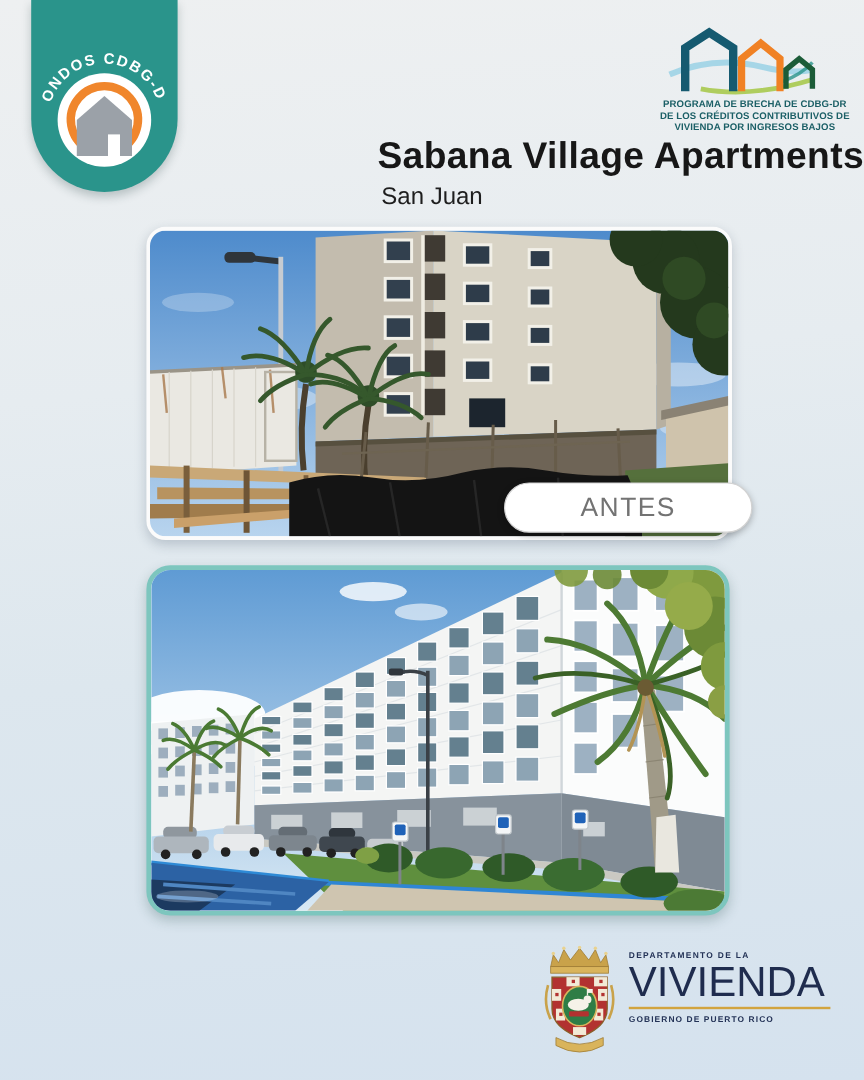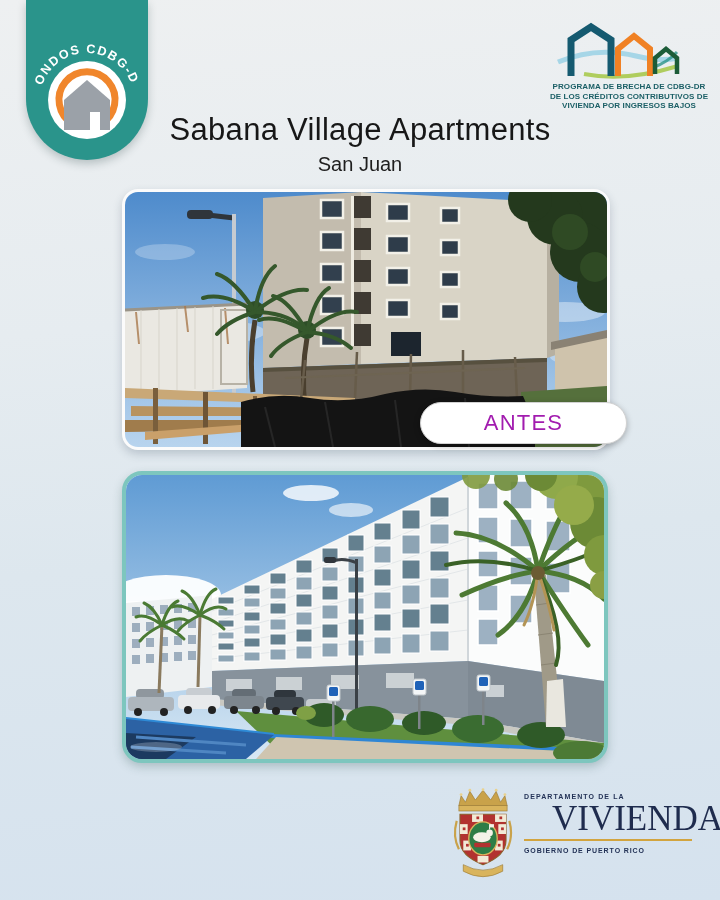--- a/index.html
+++ b/index.html
@@ -13,46 +13,46 @@
     position:absolute;left:26px;top:0;width:122px;height:160px;
     background:#2a948b;border-radius:0 0 61px 61px;
     box-shadow:0 4px 8px rgba(30,60,60,.25);
   }
   .ribbon svg{position:absolute;left:0;top:0;}
   
   .program-logo{position:absolute;left:534px;top:22px;width:190px;text-align:center;}
   .program-logo svg{display:block;margin:0 auto 2px auto;margin-left:22px;}
   .pl-line{font-size:8px;font-weight:bold;color:#1b5f66;line-height:9.5px;letter-spacing:.1px;}
   
-  .title{position:absolute;left:0;top:112px;width:720px;text-align:center;
-    font-size:31px;font-weight:normal;color:#171717;letter-spacing:.3px;}
+  .title{position:absolute;left:0;top:112px;width:720px;text-align:right;
+    font-size:31px;font-weight:bold;color:#171717;letter-spacing:.3px;}
   .subtitle{position:absolute;left:0;top:153px;width:720px;text-align:center;
     font-size:20px;color:#1e1e1e;}
   
   .photo-card{position:absolute;overflow:hidden;background:#fff;}
   .photo-card svg{display:block;width:100%;height:100%;}
   .card-before{left:122px;top:189px;width:482px;height:255px;
     border:3px solid #fbfbfb;border-radius:16px;box-shadow:0 4px 10px rgba(40,60,80,.22);}
   .card-after{left:122px;top:471px;width:478px;height:284px;
     border:4px solid #7dc6be;border-radius:20px;box-shadow:0 4px 10px rgba(40,80,75,.25);}
   
   .photo-label{position:absolute;display:flex;align-items:center;justify-content:center;
     background:#fff;border-radius:24px;
-    font-size:22px;font-weight:500;color:#a21caf;letter-spacing:1.2px;z-index:5;}
+    font-size:22px;font-weight:500;color:#737373;letter-spacing:1.2px;z-index:5;}
   .label-before{left:420px;top:402px;width:205px;height:40px;
     border:1px solid #d2d2d2;box-shadow:0 2px 6px rgba(0,0,0,.28);}
   .label-after{left:110px;top:709px;width:206px;height:43px;
     border:2px solid #8fccc4;box-shadow:0 2px 6px rgba(0,0,0,.25);}
   
   .dept{position:absolute;left:450px;top:788px;width:256px;height:92px;}
   .dept .crest{position:absolute;left:0;top:0;}
   .dept-text{position:absolute;left:74px;top:5px;width:176px;}
   .dept-top{font-size:7px;font-weight:bold;letter-spacing:1.1px;color:#243357;}
-  .dept-name{font-family:Liberation Serif, serif;font-size:35px;color:#1f2c4e;
-    line-height:36px;margin-top:1px;letter-spacing:0;margin-left:28px;}
+  .dept-name{font-family:Liberation Sans, sans-serif;font-size:35px;color:#1f2c4e;
+    line-height:36px;margin-top:1px;letter-spacing:0;}
   .dept-rule{height:2px;background:#d2a43e;width:168px;margin-top:2px;}
   .dept-bottom{font-size:7px;font-weight:bold;letter-spacing:.9px;color:#243357;margin-top:6px;}
 </style>
 </head>
 <body>
 
 <div id="canvas">
 
   <div class="ribbon">
     <svg width="122" height="160" viewBox="0 0 122 160">

